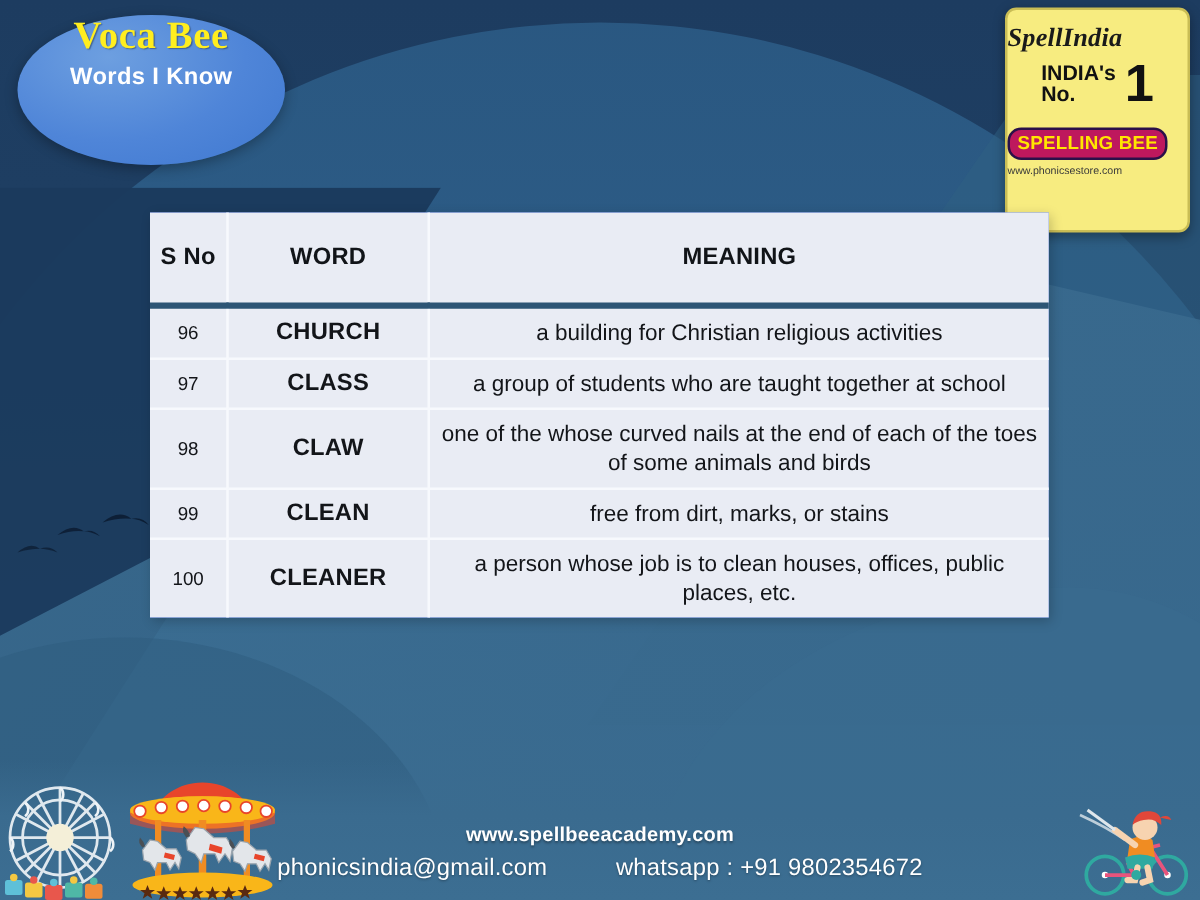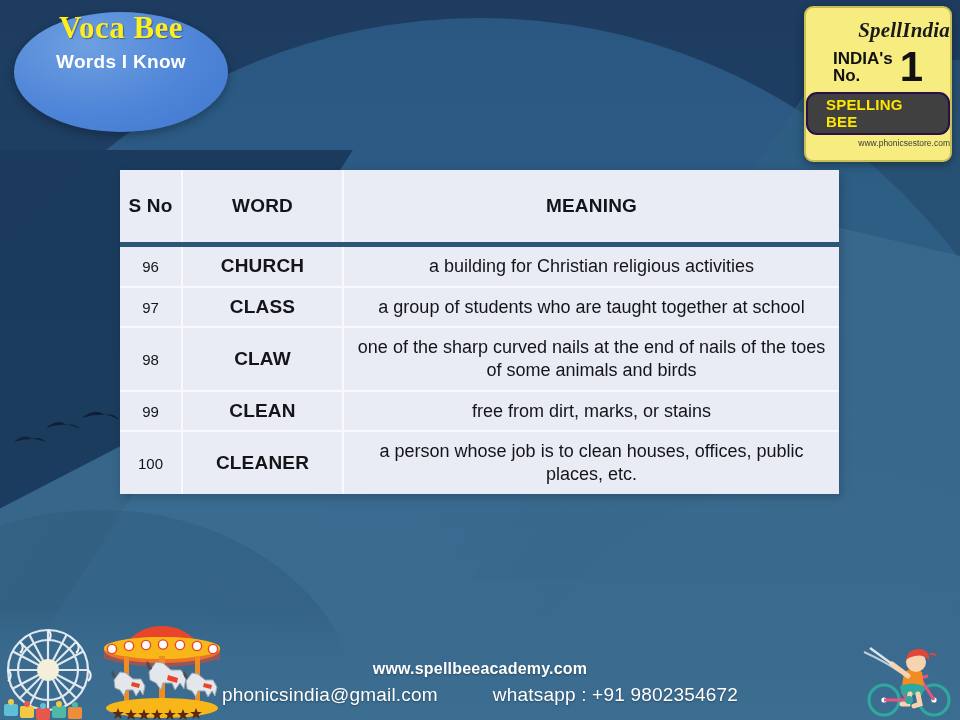--- a/index.html
+++ b/index.html
@@ -114,27 +114,27 @@
     font-size: 19px;
     color: #ffffff;
     letter-spacing: .3px;
     line-height: 1;
   }
 
   
   .badge {
     position: absolute;
     right: 8px; top: 6px;
-    width: 148px; height: 156px;
+    width: 148px; height: 180px;
     background: #f7ec80;
     border: 2px solid #c9bd55;
     border-radius: 9px;
     box-shadow: 0 3px 9px rgba(0,0,0,.35);
     display: flex; flex-direction: column;
-    align-items: flex-end;
+    align-items: flex-start;
     padding-top: 6px;
     box-sizing: border-box;
   }
   .badge-brand {
     font-family: "Liberation Serif", serif;
     font-style: italic;
     font-weight: bold;
     font-size: 21px;
     color: #1a1a1a;
     letter-spacing: .2px;
@@ -149,28 +149,28 @@
     font-size: 17px; font-weight: bold; color: #111;
     line-height: 1.02; text-align: left;
     font-family: "Liberation Sans", sans-serif;
   }
   .badge-one {
     font-size: 42px; font-weight: bold; color: #111;
     line-height: .86; margin-left: 7px;
     font-family: "Liberation Sans", sans-serif;
   }
   .badge-bar {
-    margin-top: 7px;
-    background: #404040;
+    margin-top: 17px;
+    background: #be185d;
     border: 2px solid #2a1049;
     border-radius: 11px;
     color: #ffe600;
     font-size: 15px;
     font-weight: bold;
-    padding: 2px 18px 3px;
+    padding: 2px 6px 3px;
     letter-spacing: .2px;
   }
   .badge-prep {
     margin-top: 6px;
     font-size: 11px;
     font-weight: bold;
     color: #111;
     text-align: center;
     line-height: 1.22;
     width: 132px;
@@ -315,21 +315,21 @@
           <td class="mean">a building for Christian religious activities</td>
         </tr>
         <tr>
           <td class="sno">97</td>
           <td class="word">CLASS</td>
           <td class="mean">a group of students who are taught together at school</td>
         </tr>
         <tr>
           <td class="sno">98</td>
           <td class="word">CLAW</td>
-          <td class="mean">one of the sharp curved nails at the end of nails of the toes of some animals and birds</td>
+          <td class="mean">one of the whose curved nails at the end of each of the toes of some animals and birds</td>
         </tr>
         <tr>
           <td class="sno">99</td>
           <td class="word">CLEAN</td>
           <td class="mean">free from dirt, marks, or stains</td>
         </tr>
         <tr>
           <td class="sno">100</td>
           <td class="word">CLEANER</td>
           <td class="mean">a person whose job is to clean houses, offices, public places, etc.</td>

